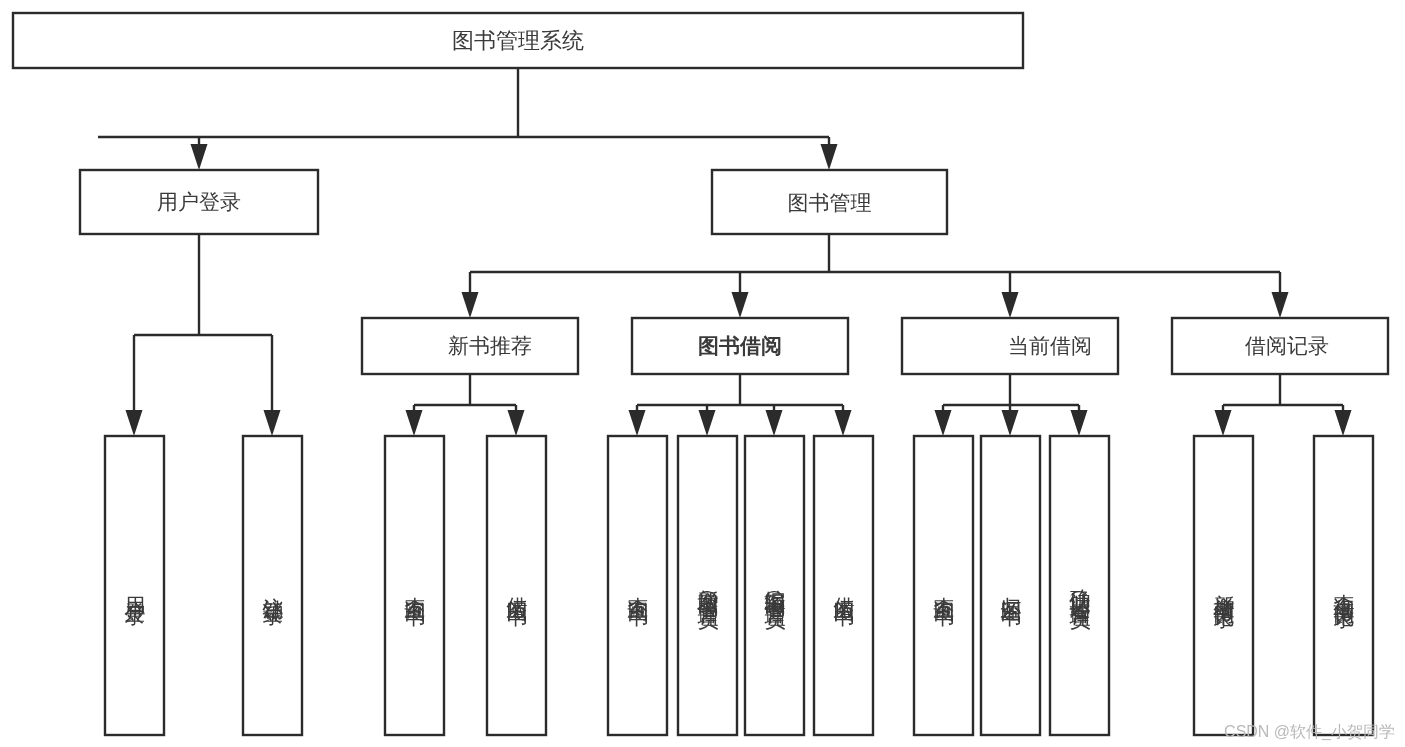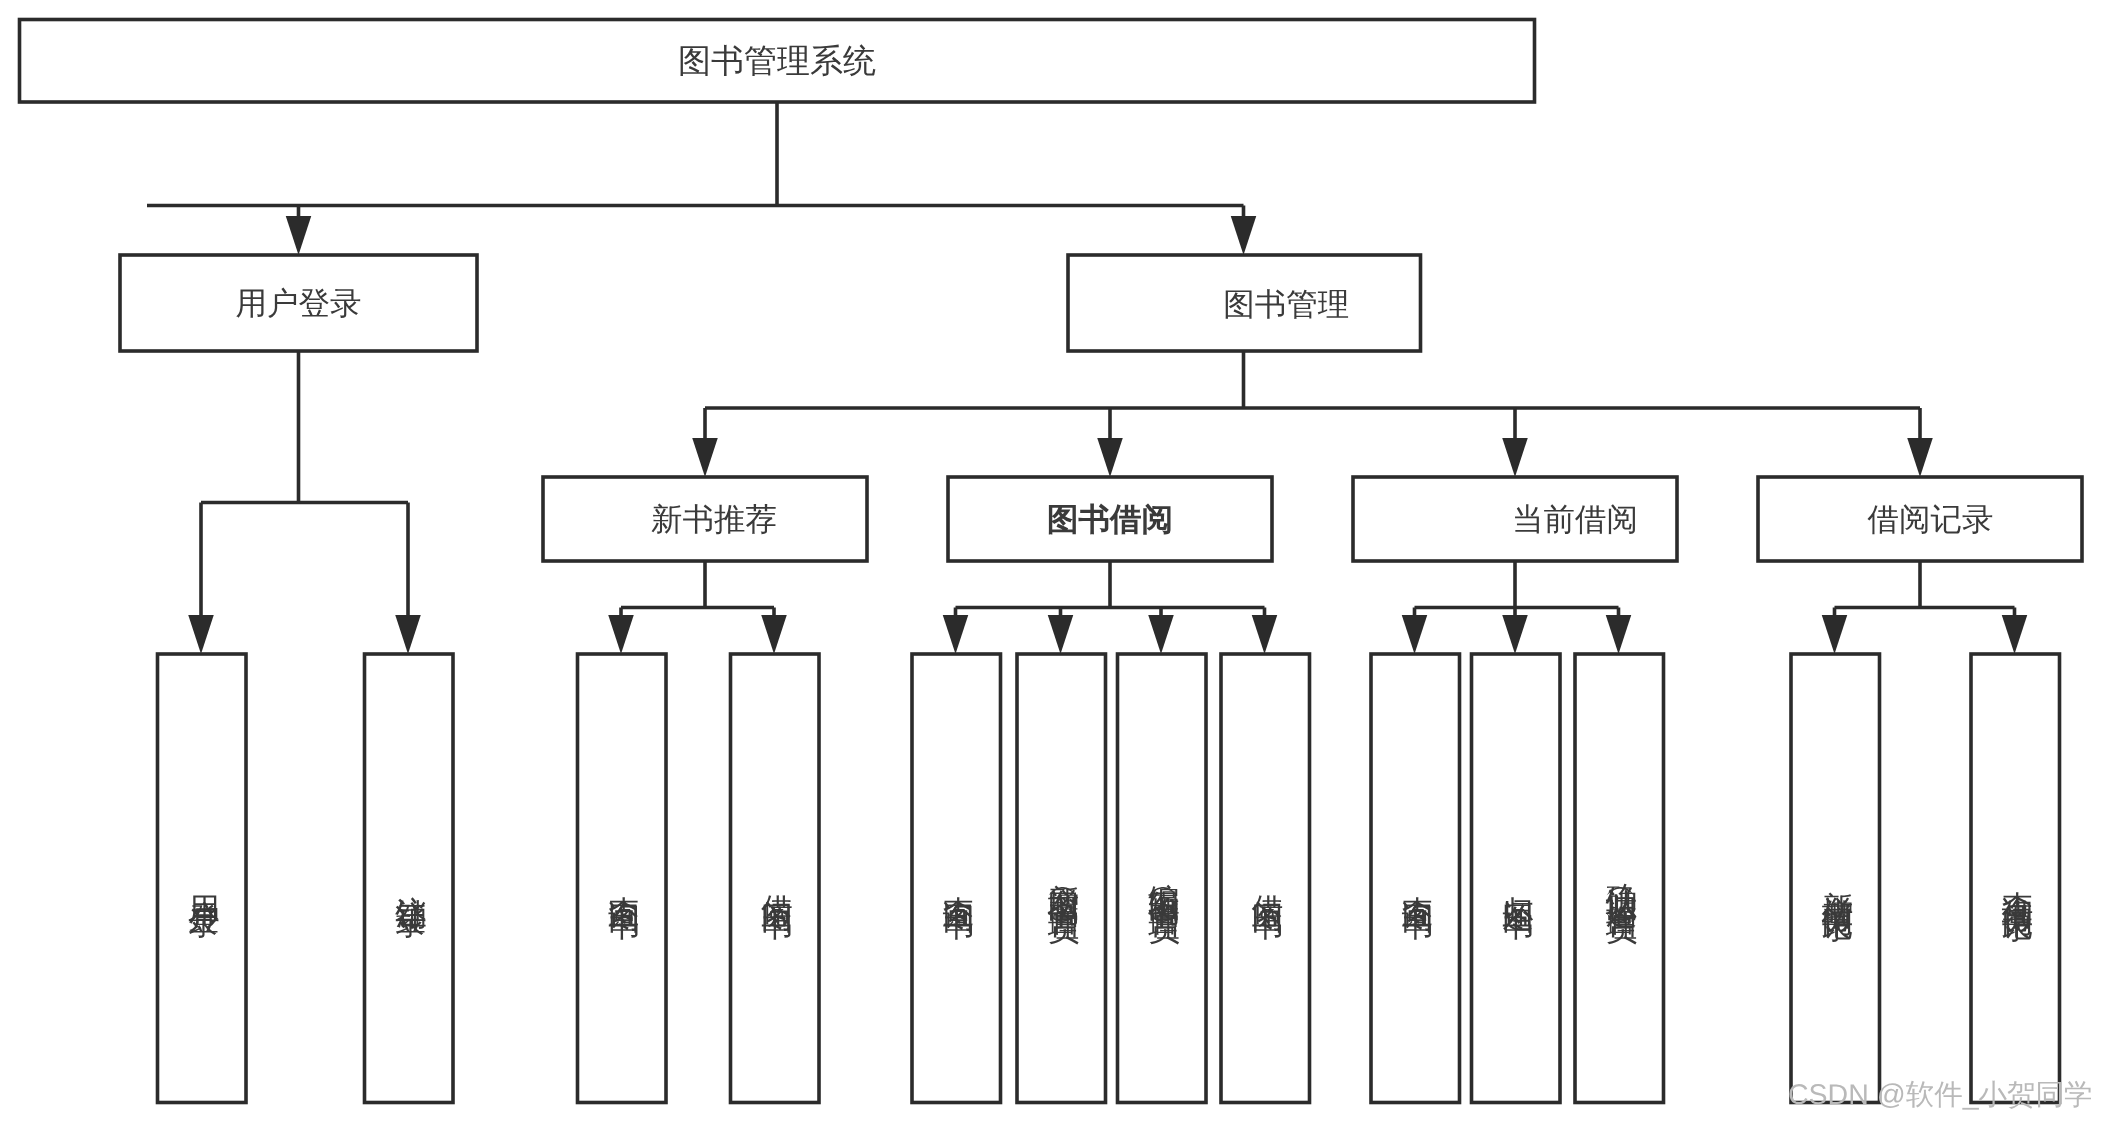--- a/index.html
+++ b/index.html
@@ -66,21 +66,21 @@
     color: #3a3a3a;
     white-space: nowrap;
   }
   .title-text { font-size: 22px; }
   .level-text { font-size: 21px; }
   #watermark {
     position: absolute;
     right: 10px;
     bottom: 4px;
     font-family: "Liberation Sans", "DejaVu Sans", sans-serif;
-    font-size: 19px;
+    font-size: 16px;
     color: #b9b9b9;
     white-space: nowrap;
     pointer-events: none;
   }
 </style>
 </head>
 <body>
 
 <div id="diagram-root">
   <svg id="diagram-svg" width="1405" height="747" viewBox="0 0 1405 747" xmlns="http://www.w3.org/2000/svg">
@@ -209,24 +209,24 @@
       <rect x="1194" y="436" width="59" height="299" class="node-box"></rect>
       <rect x="1314" y="436" width="59" height="299" class="node-box"></rect>
     </svg>
   <div id="overlay-labels">
       <div class="htext-wrap" style="left: 13px; top: 13px; width: 1010px; height: 55px;">
         <div class="htext title-text">图书管理系统</div>
       </div>
       <div class="htext-wrap" style="left: 80px; top: 170px; width: 238px; height: 64px;">
         <div class="htext level-text">用户登录</div>
       </div>
-      <div class="htext-wrap" style="left: 712px; top: 170px; width: 235px; height: 66px; padding-left: 28px;">
+      <div class="htext-wrap" style="left: 712px; top: 170px; width: 235px; height: 66px;">
         <div class="htext level-text">图书管理</div>
       </div>
-      <div class="htext-wrap" style="left: 368px; top: 318px; width: 216px; height: 56px;">
+      <div class="htext-wrap" style="left: 382px; top: 318px; width: 216px; height: 56px;">
         <div class="htext level-text">新书推荐</div>
       </div>
       <div class="htext-wrap" style="left: 632px; top: 318px; width: 216px; height: 56px; font-weight: bold;">
         <div class="htext level-text">图书借阅</div>
       </div>
       <div class="htext-wrap" style="left: 902px; top: 318px; width: 216px; height: 56px; padding-left: 40px;">
         <div class="htext level-text">当前借阅</div>
       </div>
       <div class="htext-wrap" style="left: 1172px; top: 318px; width: 230px; height: 56px;">
         <div class="htext level-text">借阅记录</div>

